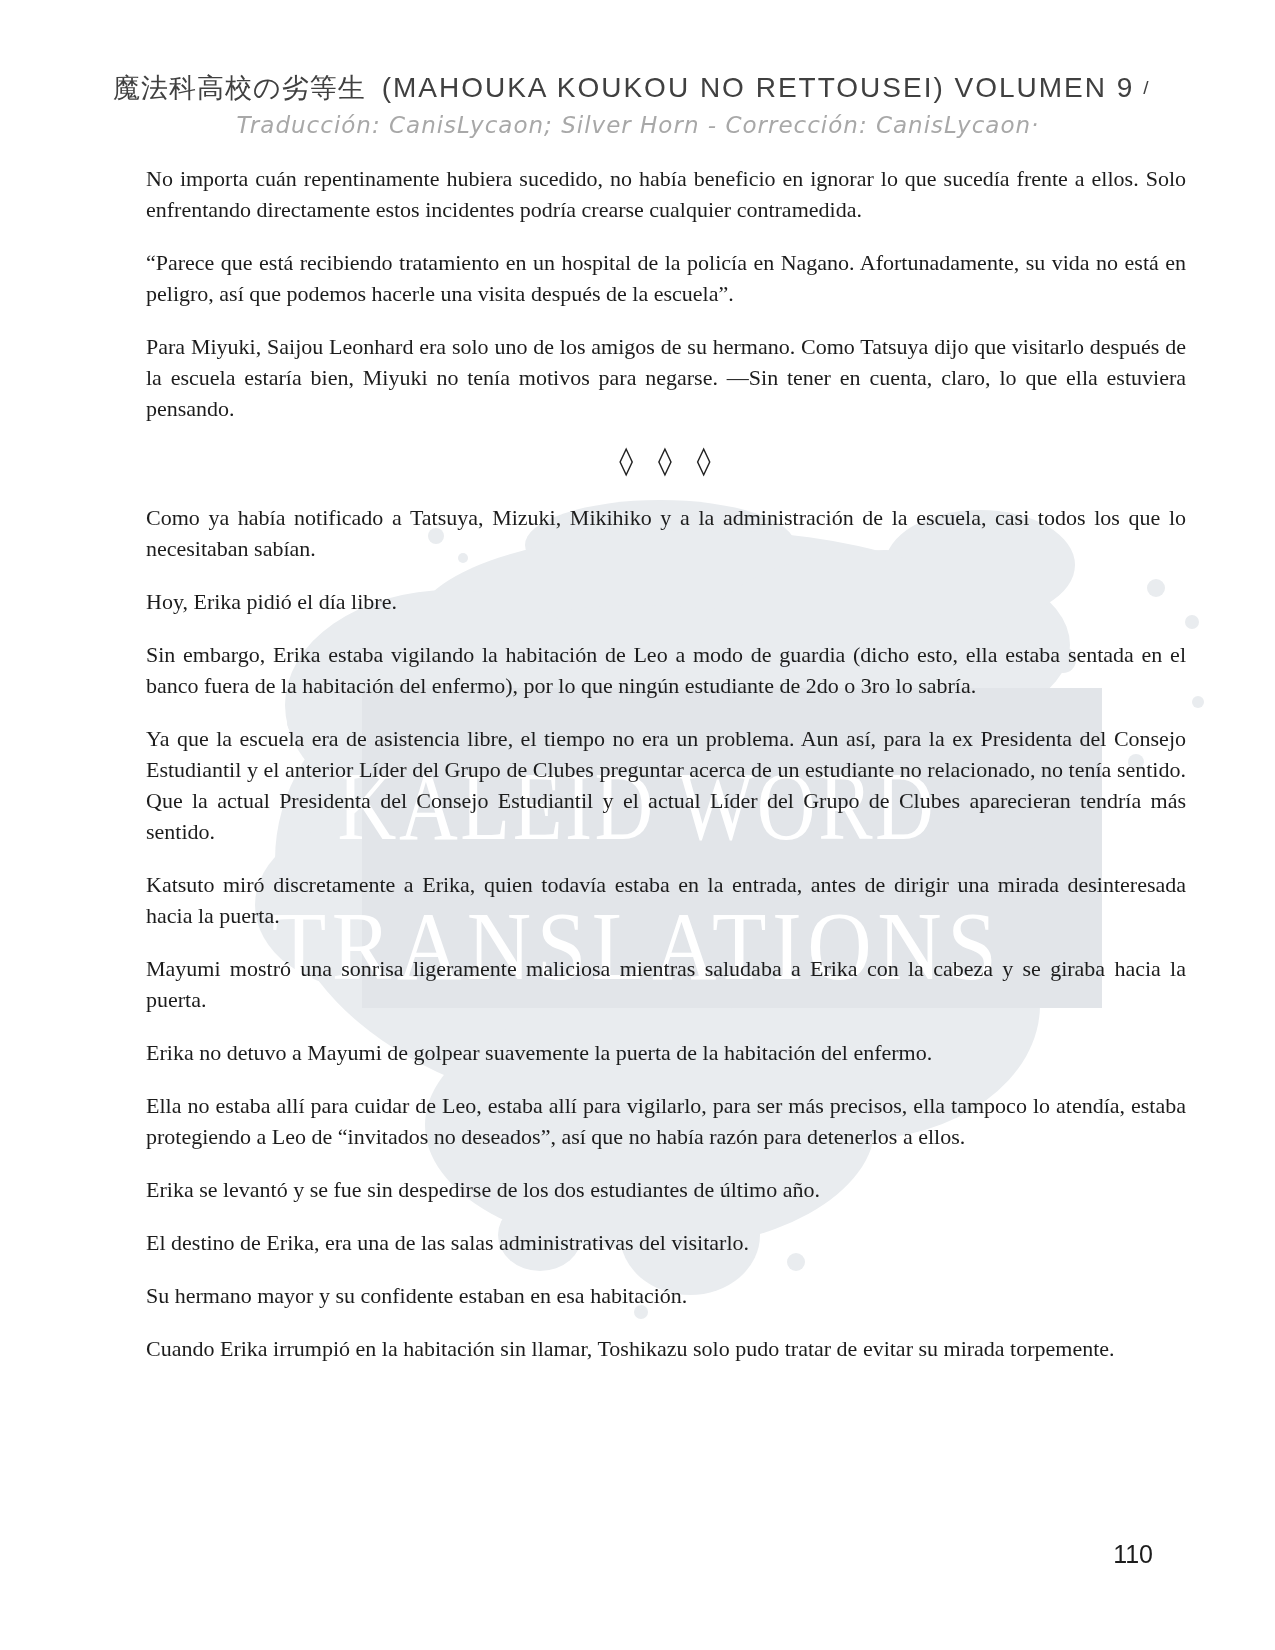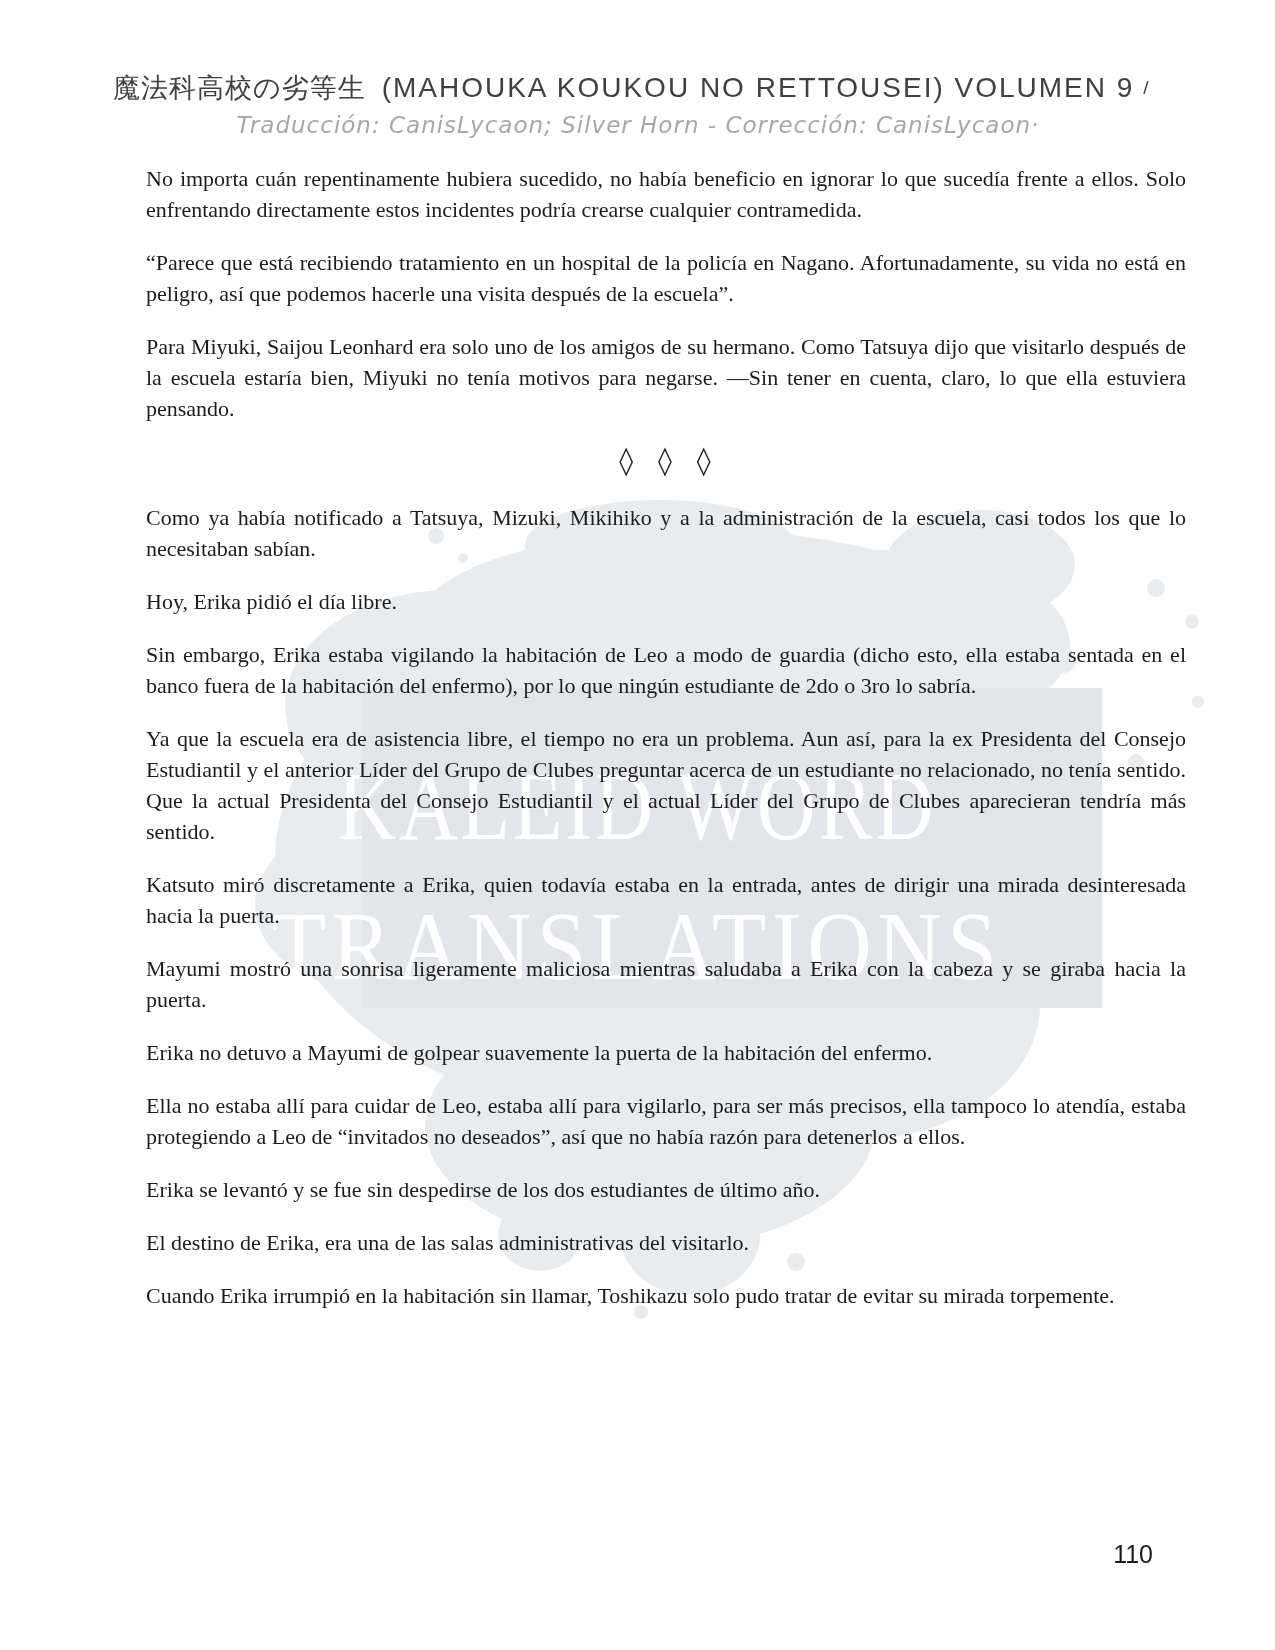--- a/index.html
+++ b/index.html
@@ -122,18 +122,19 @@
     <p>Como ya había notificado a Tatsuya, Mizuki, Mikihiko y a la administración de la escuela, casi todos los que lo necesitaban sabían.</p>
     <p>Hoy, Erika pidió el día libre.</p>
     <p>Sin embargo, Erika estaba vigilando la habitación de Leo a modo de guardia (dicho esto, ella estaba sentada en el banco fuera de la habitación del enfermo), por lo que ningún estudiante de 2do o 3ro lo sabría.</p>
     <p>Ya que la escuela era de asistencia libre, el tiempo no era un problema. Aun así, para la ex Presidenta del Consejo Estudiantil y el anterior Líder del Grupo de Clubes preguntar acerca de un estudiante no relacionado, no tenía sentido. Que la actual Presidenta del Consejo Estudiantil y el actual Líder del Grupo de Clubes aparecieran tendría más sentido.</p>
     <p>Katsuto miró discretamente a Erika, quien todavía estaba en la entrada, antes de dirigir una mirada desinteresada hacia la puerta.</p>
     <p>Mayumi mostró una sonrisa ligeramente maliciosa mientras saludaba a Erika con la cabeza y se giraba hacia la puerta.</p>
     <p>Erika no detuvo a Mayumi de golpear suavemente la puerta de la habitación del enfermo.</p>
     <p>Ella no estaba allí para cuidar de Leo, estaba allí para vigilarlo, para ser más precisos, ella tampoco lo atendía, estaba protegiendo a Leo de “invitados no deseados”, así que no había razón para detenerlos a ellos.</p>
     <p>Erika se levantó y se fue sin despedirse de los dos estudiantes de último año.</p>
     <p>El destino de Erika, era una de las salas administrativas del visitarlo.</p>
+    <p>Su hermano mayor y su confidente estaban en esa habitación.</p>
     <p>Cuando Erika irrumpió en la habitación sin llamar, Toshikazu solo pudo tratar de evitar su mirada torpemente.</p>
   </main>
 
   <div class="page-number">110</div>
 
 </div>
 
 </body></html>

